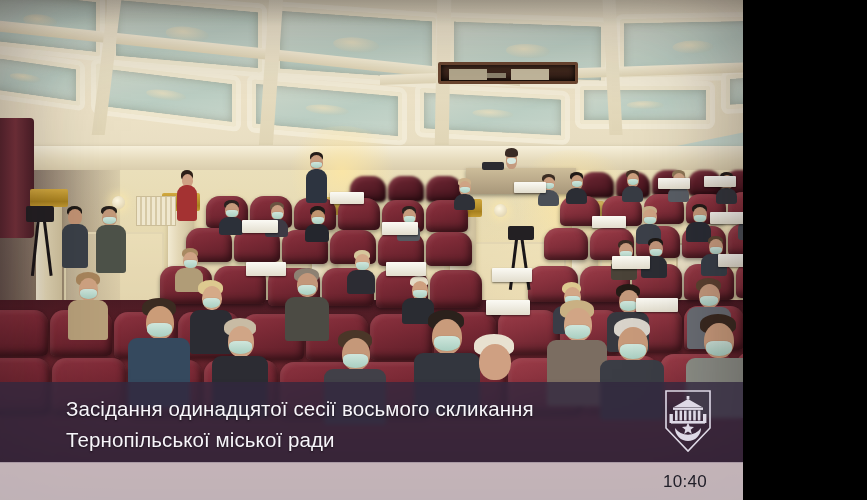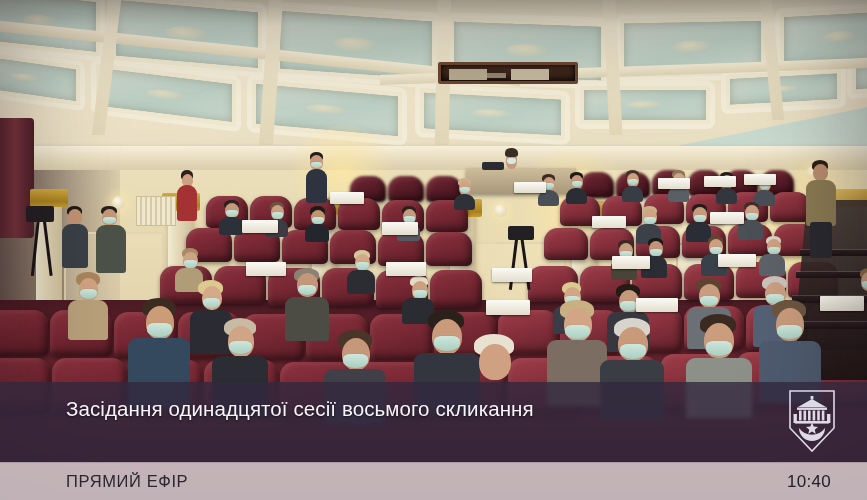--- a/index.html
+++ b/index.html
@@ -4,21 +4,21 @@
 <style>
   * { margin:0; padding:0; box-sizing:border-box; }
   html,body { background:#000; }
   body {
     font-family:"Liberation Sans","DejaVu Sans",sans-serif;
     -webkit-font-smoothing:antialiased;
   }
 
   .broadcast-frame{
     position:relative;
-    width:867px;
+    width:743px;
     height:500px;
     overflow:hidden;
     background:#2a1418;
   }
 
   
   .scene{ position:absolute; inset:0; overflow:hidden; }
 
   
   .ceiling{
@@ -695,20 +695,21 @@
       <div class="nameplate" style="left:636px;top:298px;width:42px;height:14px;"></div>
     </div>
 
     <div class="top-fade"></div>
     <div class="vignette"></div>
   </div>
 
   <div class="lower-third">
     <div class="lt-title">
       <span class="line">Засідання одинадцятої сесії восьмого скликання</span>
+      <span class="line">Тернопільської міської ради</span>
     </div>
 
     <div class="crest">
       <svg viewBox="0 0 52 66" width="52" height="66" fill="none" stroke="#ded9e6" stroke-width="1.6">
         <path d="M4 3 H48 V40 L26 63 L4 40 Z"></path>
         <g fill="#ded9e6" stroke="none">
           <path d="M26 11 L40 19 H12 Z"></path>
           <rect x="11" y="19.5" width="30" height="2.4"></rect>
           <rect x="13" y="22.5" width="2.6" height="10"></rect>
           <rect x="17.5" y="22.5" width="2.6" height="10"></rect>
@@ -721,17 +722,16 @@
           <rect x="41" y="26" width="3.4" height="9"></rect>
           <path d="M24.6 8 h2.8 v3.2 h-2.8 z"></path>
         </g>
         <path d="M13 40 a13 13 0 0 0 26 0 a16 16 0 0 1 -26 0 z" fill="#ded9e6" stroke="none"></path>
         <path d="M26 34.5 l1.7 4.1 l4.3 .3 l-3.3 2.8 l1.1 4.2 l-3.8 -2.3 l-3.8 2.3 l1.1 -4.2 l-3.3 -2.8 l4.3 -.3 z" fill="#ded9e6" stroke="none"></path>
       </svg>
     </div>
   </div>
 
   <div class="status-bar">
-    <div class="status-live">ПРЯМИЙ ЕФІР</div>
     <div class="status-clock">10:40</div>
   </div>
 
 </div>
 
 </body></html>

